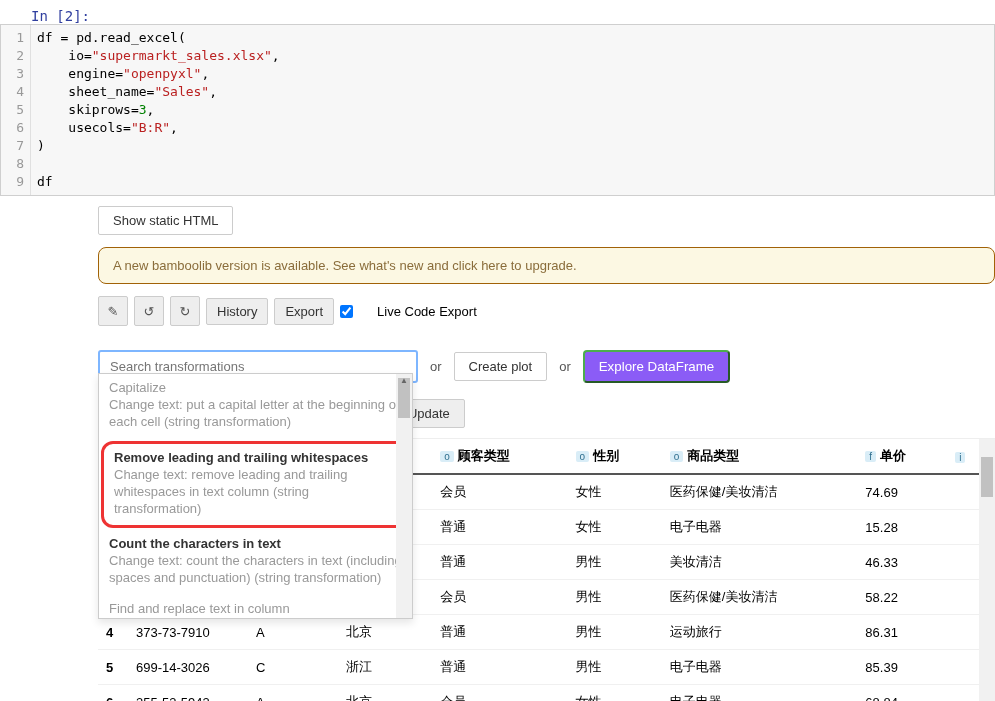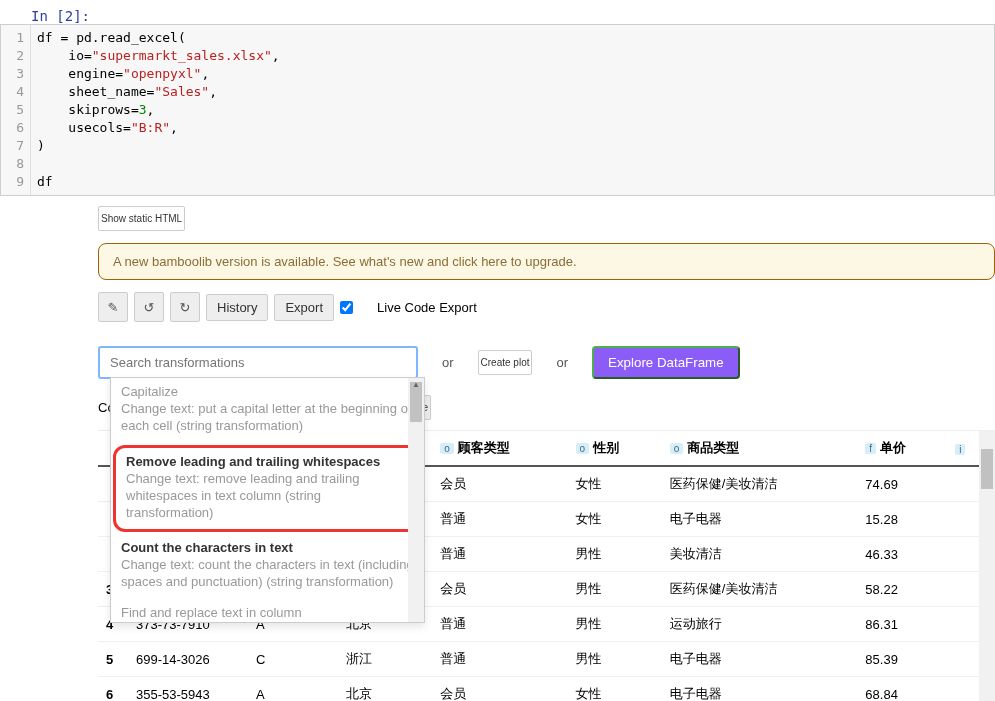--- a/index.html
+++ b/index.html
@@ -6,32 +6,32 @@
   body { font-family: -apple-system, BlinkMacSystemFont, "Segoe UI", Helvetica, Arial, sans-serif; font-size:13px; color:#000; background:#fff; width:995px;}
   .notebook-cell { display:flex;flex-direction:column; }
   .prompt { width:98px; padding:8px 8px 0 0; text-align:right; font-family:monospace; color:#303F9F; font-size:14px; }
   .input-area { flex:1; border:1px solid #cfcfcf; background:#f7f7f7; position:relative; }
   .gutter { position:absolute; left:0; top:0; bottom:0; width:30px; background:#f7f7f7; border-right:1px solid #e0e0e0; padding:4px 6px 4px 0; text-align:right; font-family:monospace; font-size:13px; color:#999; line-height:18px;}
   .code { margin-left:30px; padding:4px 6px; font-family:monospace; font-size:13px; line-height:18px; white-space:pre; background:#f7f7f7;}
   .c-var{color:#000}
   .c-string{color:#BA2121}
   .c-num{color:#008000}
   .output { margin-left:98px; padding-top:10px; }
-  .btn { display:inline-block; padding:6px 2px; border:1px solid #ccc; border-radius:2px; background:#fff; font-size:10px; color:#333; cursor:pointer; }
+  .btn { display:inline-block; padding:6px 14px; border:1px solid #ccc; border-radius:2px; background:#fff; font-size:13px; color:#333; cursor:pointer; }
   .btn-small { padding:5px 10px; font-size:13px; }
   .btn-green { background:#8b5cf6; border-color:#4cae4c; color:#fff; padding:7px 14px; border-radius:4px;}
   .alert { background:#fcf8e3; border:1px solid #a16207; color:#8a6d3b; padding:10px 14px; margin-top:12px; border-radius:8px;}
   .toolbar { display:flex; align-items:center; gap:6px; margin-top:12px; }
   .icon-btn { width:30px; height:30px; border:1px solid #ccc; background:#eee; border-radius:2px; display:flex; align-items:center; justify-content:center; color:#555; cursor:pointer;}
   .toolbar .btn{ background:#eee;}
   .checkbox-row { display:flex; align-items:center; gap:24px; }
-  .search-row { display:flex; align-items:center; gap:24px; margin-top:24px; position:relative;}
+  .search-row { display:flex; align-items:center; gap:12px; margin-top:24px; position:relative;}
   .search-input { width:320px; padding:7px 10px; border:2px solid #7eb6ff; border-radius:3px; font-size:13px; color:#999;}
   .or-text{color:#555}
-  .dropdown { position:absolute; top:31px; left:0; width:315px; background:#fff; border:1px solid #ccc; box-shadow:0 4px 8px rgba(0,0,0,0.1); z-index:10; font-size:12px;margin-left:12px;}
+  .dropdown { position:absolute; top:23px; left:0; width:315px; background:#fff; border:1px solid #ccc; box-shadow:0 4px 8px rgba(0,0,0,0.1); z-index:10; font-size:12px;}
   .dropdown-item { padding:6px 10px 8px 10px; }
   .dropdown-item .dd-title { font-weight:bold; color:#333; font-size:13px;}
   .dropdown-item .dd-sub { color:#999; font-size:13px; margin-top:2px; line-height:1.3;}
   .dd-highlight { border:3px solid #e33; border-radius:12px; margin:2px;}
   .dropdown-scroll { position:absolute; right:0; top:0; width:16px; height:100%; background:#f1f1f1;}
   .dropdown-thumb{position:absolute; right:2px; top:4px; width:12px; height:40px; background:#c1c1c1; border-radius:0;}
   .dropdown::after{content:"▲"; position:absolute; right:4px; top:2px; font-size:8px; color:#666;}
   .columns-row { margin-top:16px; display:flex; align-items:center; gap:10px;}
   .table-wrap { margin-top:10px; position:relative; overflow:hidden; border-top:1px solid #eee;}
   table { border-collapse:collapse; width:100%; font-size:13px;}

